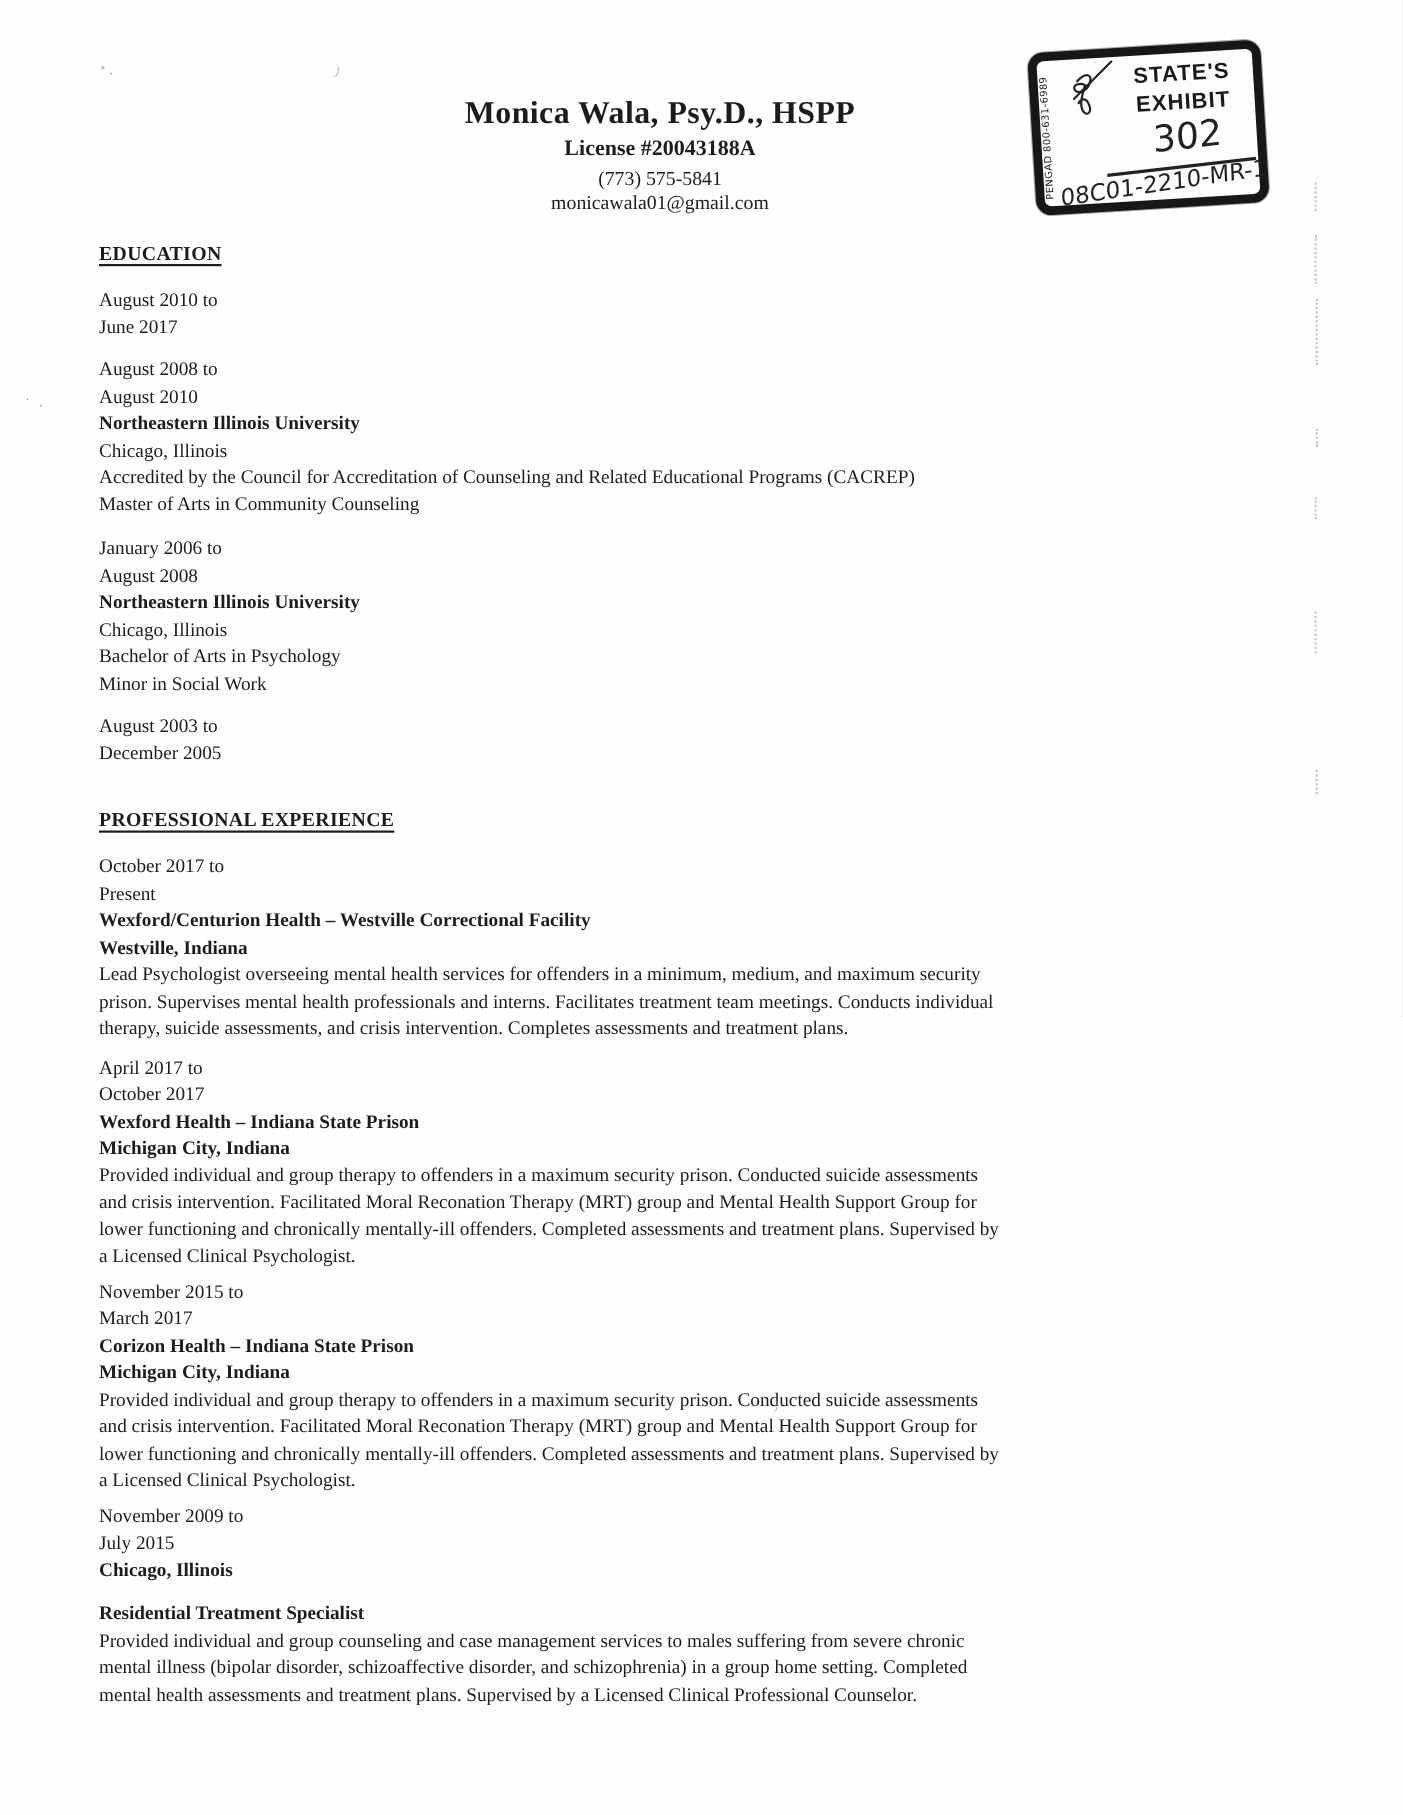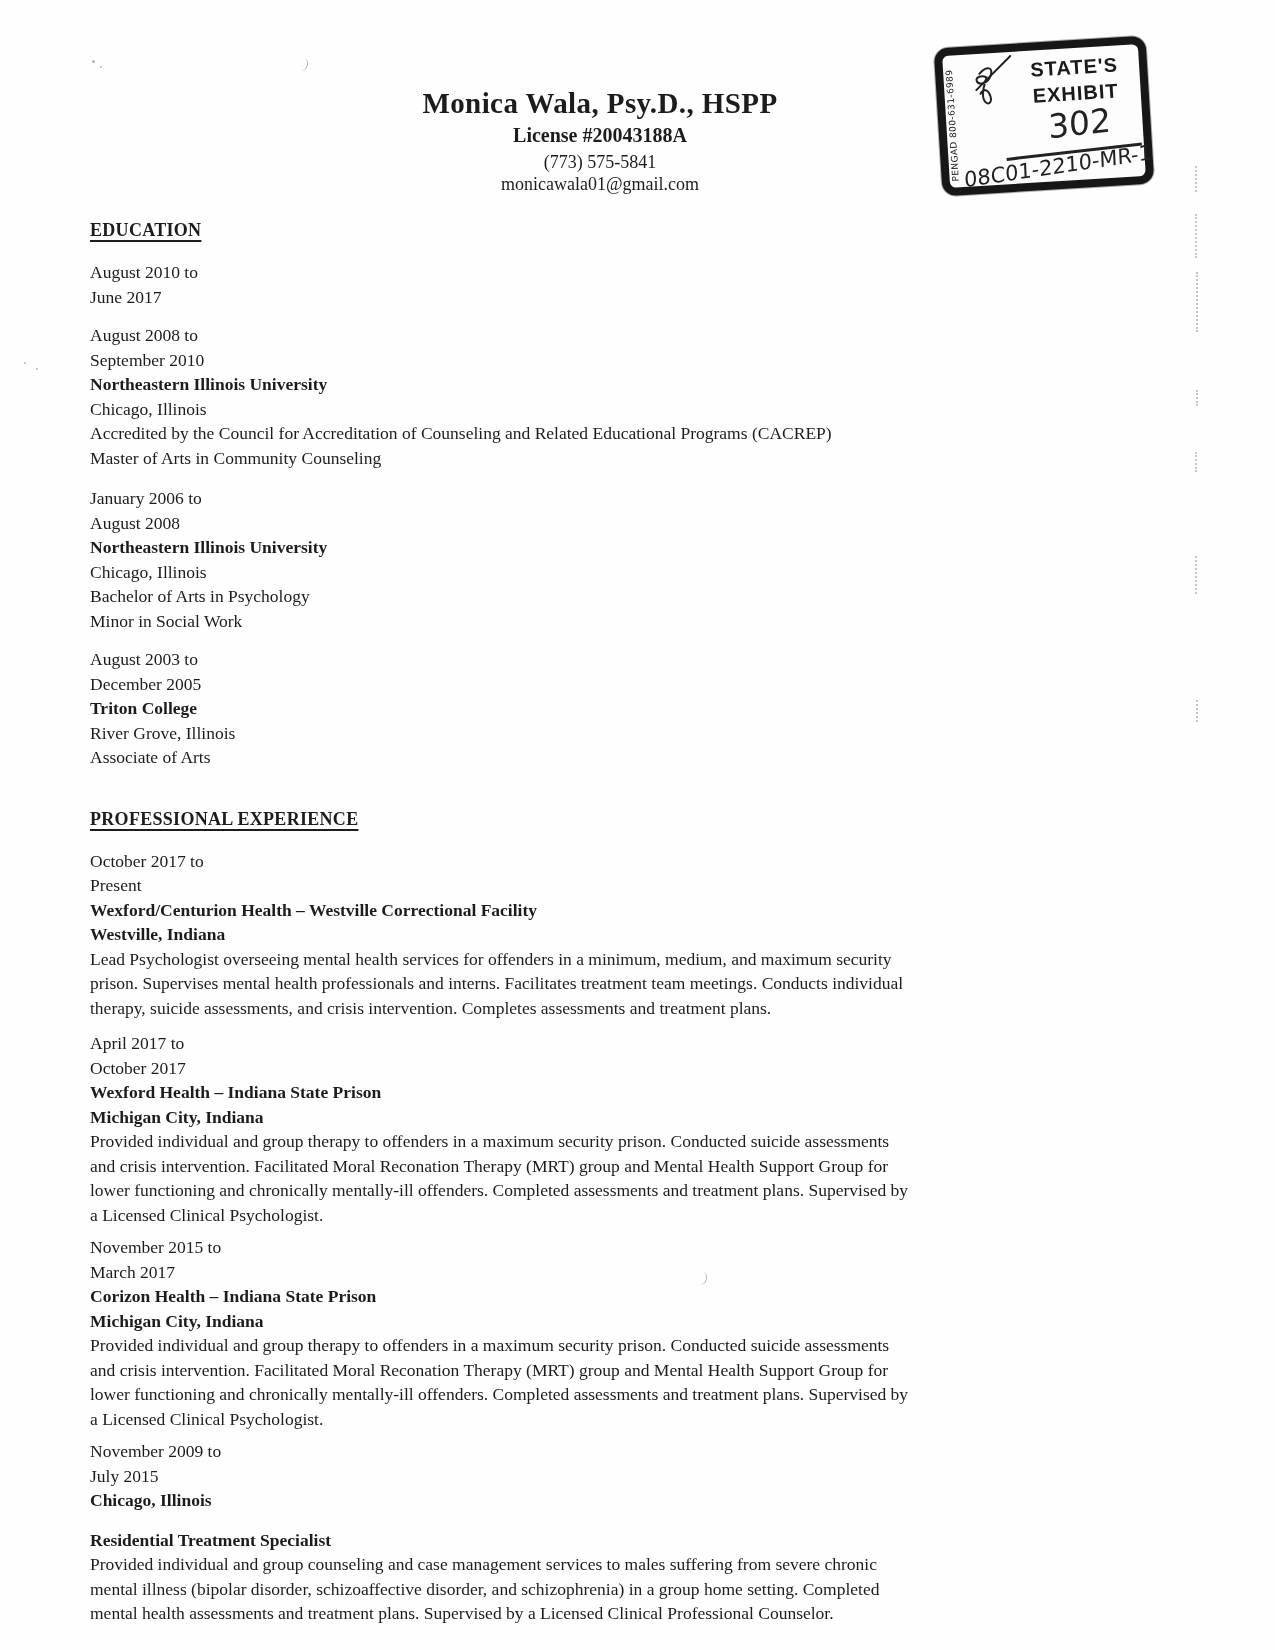--- a/index.html
+++ b/index.html
@@ -130,21 +130,21 @@
       <div class="date-col">
         <div>August 2010 to</div>
         <div>June 2017</div>
       </div>
     </div>
 
     
     <div class="entry mt14">
       <div class="date-col">
         <div>August 2008 to</div>
-        <div>September 2010</div>
+        <div>August 2010</div>
       </div>
       <div class="body-col">
         <div class="bold">Northeastern Illinois University</div>
         <div>Chicago, Illinois</div>
         <div>Accredited by the Council for Accreditation of Counseling and Related Educational Programs (CACREP)</div>
         <div>Master of Arts in Community Counseling</div>
       </div>
     </div>
 
     
@@ -159,25 +159,20 @@
         <div>Bachelor of Arts in Psychology</div>
         <div>Minor in Social Work</div>
       </div>
     </div>
 
     
     <div class="entry mt14">
       <div class="date-col">
         <div>August 2003 to</div>
         <div>December 2005</div>
-      </div>
-      <div class="body-col">
-        <div class="bold">Triton College</div>
-        <div>River Grove, Illinois</div>
-        <div>Associate of Arts</div>
       </div>
     </div>
 
     <div class="sec-exp">
       <div class="section-heading">PROFESSIONAL EXPERIENCE</div>
     </div>
 
     
     <div class="entry mt18">
       <div class="date-col">

